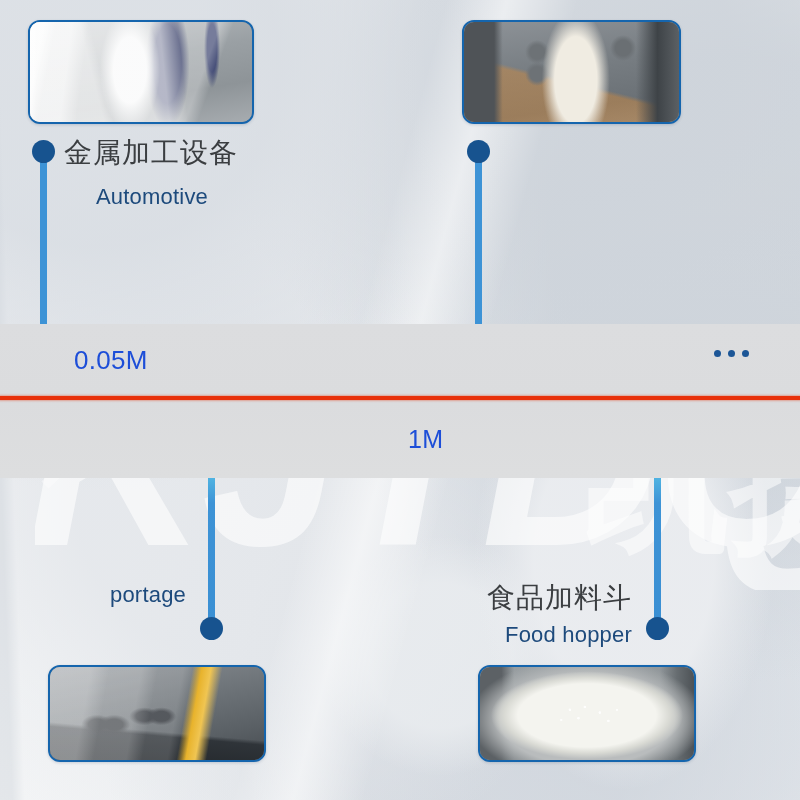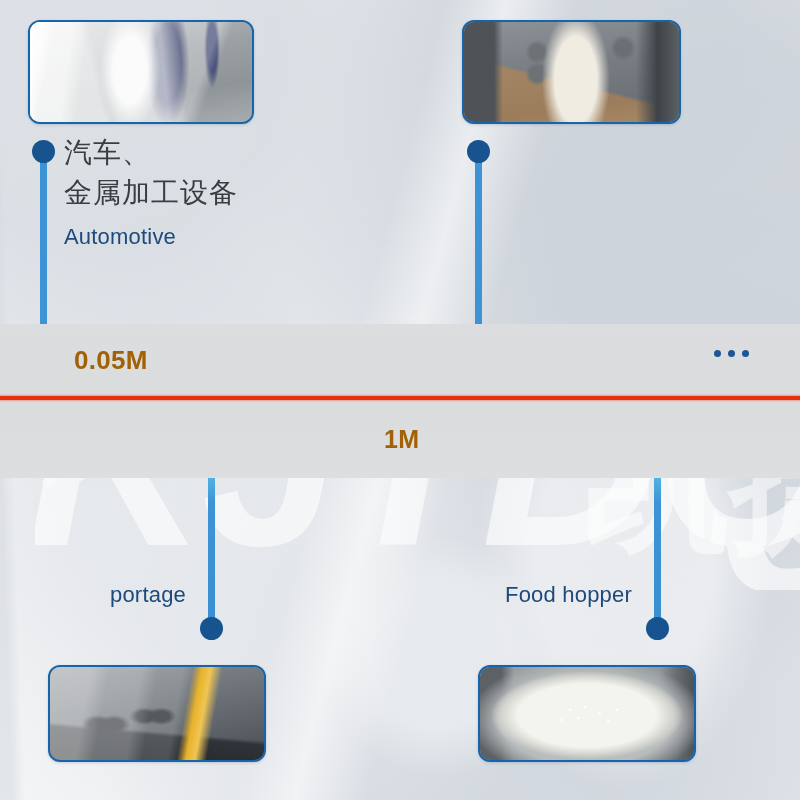--- a/index.html
+++ b/index.html
@@ -75,26 +75,26 @@
   }
   .red-line {
     position:absolute;
     left:0; top:396px; width:800px; height:4px;
     background:#e8310a;
     box-shadow:0 0 2px 1px rgba(232,49,10,.35);
   }
 
   .measure {
     position:absolute;
-    font-weight:700;
-    color:#a16207;
+    font-weight:400;
+    color:#1d4ed8;
     white-space:nowrap;
   }
   .measure.small { left:74px; top:345px; font-size:26px; letter-spacing:.3px; }
-  .measure.big   { left:384px; top:425px; font-size:25px; letter-spacing:.3px; }
+  .measure.big   { left:408px; top:425px; font-size:25px; letter-spacing:.3px; }
 
   .dots {
     position:absolute; left:714px; top:350px;
     display:flex; gap:7px; align-items:center;
   }
   .dots i { width:7px; height:7px; border-radius:50%; background:#1c5697; display:block; }
 
   
   .conn { position:absolute; width:7px; background:#3d93d6; }
   .conn.fade-top    { background:linear-gradient(180deg,#4fb3e2 0%,#3d93d6 16%,#3a8fd3 100%); }
@@ -194,20 +194,21 @@
     color:#3b3e41;
     line-height:40px;
     letter-spacing:1px;
   }
   .en {
     font-family:"Liberation Sans", sans-serif;
     font-size:22px;
     color:#1d4a7c;
     line-height:34px;
     letter-spacing:.2px;
+    margin-left:32px;
   }
   .label.right-align { text-align:right; }
 </style>
 </head>
 <body>
 
 <div id="stage">
 
   <div class="bg-blur"></div>
   <div class="bg-soft-shapes"></div>
@@ -232,21 +233,20 @@
     <i></i>
   </div>
 
   <div class="card" style="left:28px; top:20px; width:226px; height:104px;">
     <div class="ph ph-drill"></div>
   </div>
   <div class="conn" style="left:40px; top:152px; height:172px;"></div>
   <div class="node" style="left:32px; top:140px;"></div>
 
   <div class="label" style="left:64px; top:133px;">
-    <div class="cn">汽车、</div>
     <div class="cn">金属加工设备</div>
     <div class="en" style="margin-top:7px;">Automotive</div>
   </div>
 
   <div class="card" style="left:462px; top:20px; width:219px; height:104px;">
     <div class="ph ph-resin"></div>
   </div>
   <div class="conn" style="left:475px; top:152px; height:172px;"></div>
   <div class="node" style="left:467px; top:140px;"></div>
 
@@ -259,20 +259,21 @@
   </div>
 
   <div class="card" style="left:48px; top:665px; width:218px; height:97px;">
     <div class="ph ph-engine"></div>
   </div>
 
   <div class="conn fade-top" style="left:654px; top:478px; height:155px;"></div>
   <div class="node" style="left:646px; top:617px;"></div>
 
   <div class="label right-align" style="left:400px; top:578px; width:232px;">
+    <div class="cn">食品加料斗</div>
     <div class="en">Food hopper</div>
   </div>
 
   <div class="card" style="left:478px; top:665px; width:218px; height:97px;">
     <div class="ph ph-hopper"></div>
   </div>
 
 </div>
 
 </body></html>

